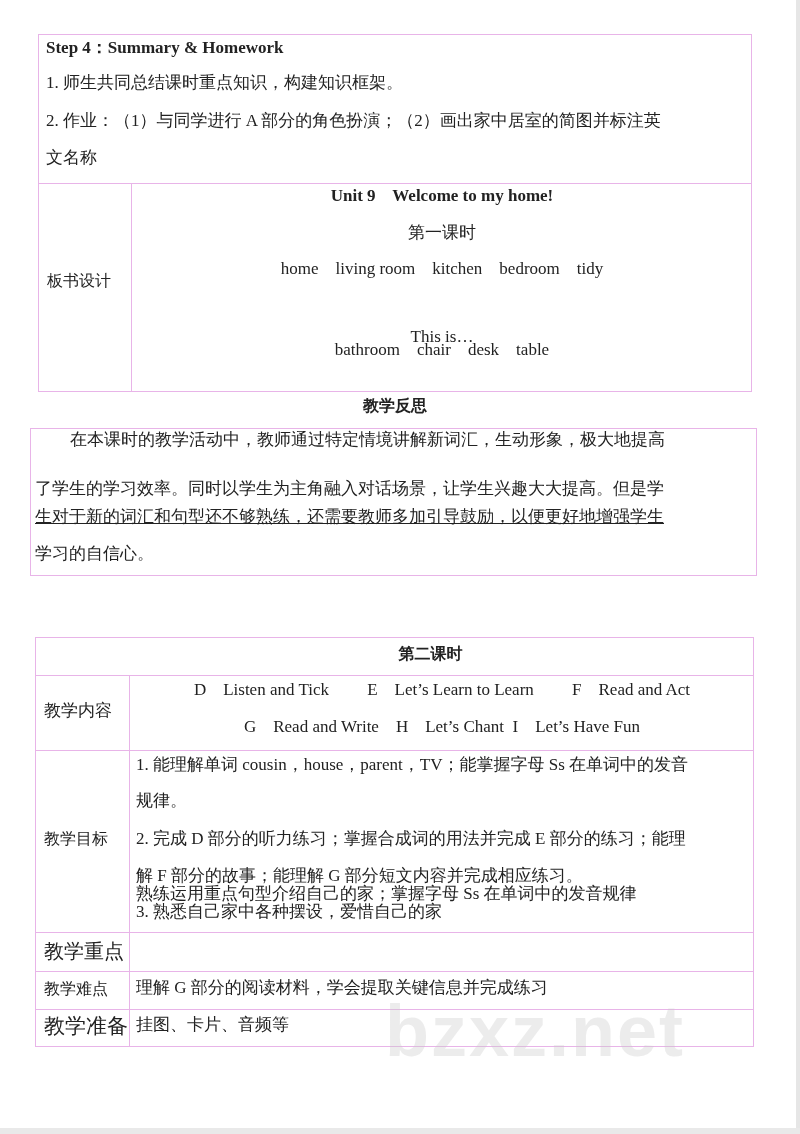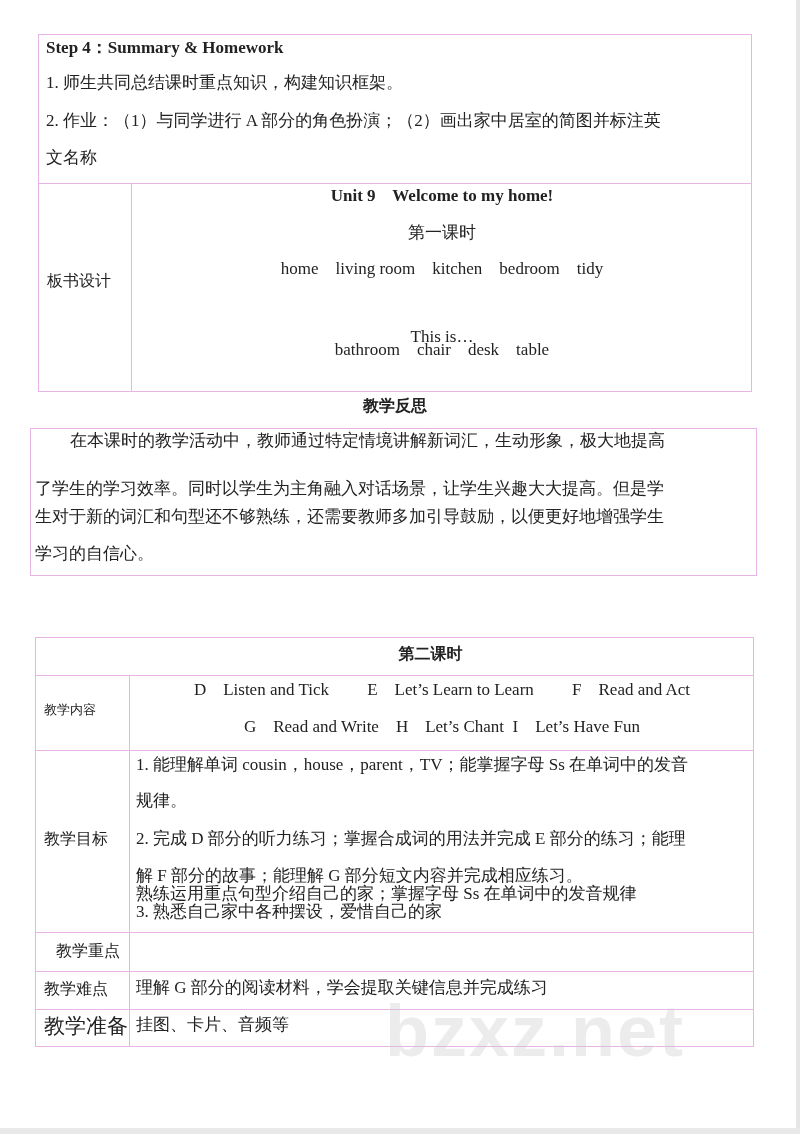--- a/index.html
+++ b/index.html
@@ -48,47 +48,47 @@
 
 <div class="txt sans" style="left:47px; top:271px; font-size:16px;">板书设计</div>
 <div class="txt bold center" style="left:132px; width:620px; top:186px; white-space:pre;">Unit 9    Welcome to my home!</div>
 <div class="txt center" style="left:132px; width:620px; top:223px;">第一课时</div>
 <div class="txt center" style="left:132px; width:620px; top:259px; white-space:pre;">home    living room    kitchen    bedroom    tidy</div>
 <div class="txt center" style="left:132px; width:620px; top:292px; white-space:pre;margin-top:48px;">bathroom    chair    desk    table</div>
 <div class="txt center" style="left:132px; width:620px; top:327px;">This is…</div>
 
 <div class="txt sans bold center" style="left:0; width:790px; top:396px; font-size:16px;">教学反思</div>
 <div class="box" style="left:30px; top:428px; width:727px; height:148px;"></div>
-<div class="txt" style="left:70px; top:431px;">在本课时的教学活动中，教师通过特定情境讲解新词汇，生动形象，极大地提高</div>
+<div class="txt" style="left:70px; top:431px;font-family:Liberation Mono, monospace;">在本课时的教学活动中，教师通过特定情境讲解新词汇，生动形象，极大地提高</div>
 <div class="txt" style="left:35px; top:469px;margin-top:10px;">了学生的学习效率。同时以学生为主角融入对话场景，让学生兴趣大大提高。但是学</div>
-<div class="txt" style="left:35px; top:507px;">生对于新的词汇和句型还不够熟练，还需要教师多加引导鼓励，以便更好地增强学生</div>
+<div class="txt" style="left:35px; top:507px;text-decoration:underline;">生对于新的词汇和句型还不够熟练，还需要教师多加引导鼓励，以便更好地增强学生</div>
 <div class="txt" style="left:35px; top:544px;">学习的自信心。</div>
 
 <div class="box" style="left:35px; top:637px; width:719px; height:410px;"></div>
 <div class="hline" style="left:35px; top:675px; width:719px;"></div>
 <div class="hline" style="left:35px; top:750px; width:719px;"></div>
 <div class="hline" style="left:35px; top:932px; width:719px;"></div>
 <div class="hline" style="left:35px; top:971px; width:719px;"></div>
 <div class="hline" style="left:35px; top:1009px; width:719px;"></div>
 <div class="vline" style="left:129px; top:675px; height:372px;"></div>
 
 <div class="txt sans bold center" style="left:35px; width:791px; top:644px; font-size:16px;">第二课时</div>
 
-<div class="txt sans" style="left:44px; top:700px; font-size:13px;text-align:center;">教学内容</div>
+<div class="txt sans" style="left:44px; top:700px; font-size:17px;text-align:center;">教学内容</div>
 <div class="txt center" style="left:130px; width:624px; top:680px; white-space:pre;">D    Listen and Tick         E    Let’s Learn to Learn         F    Read and Act</div>
 <div class="txt center" style="left:130px; width:624px; top:717px; white-space:pre;">G    Read and Write    H    Let’s Chant  I    Let’s Have Fun</div>
 
 <div class="txt sans" style="left:44px; top:829px; font-size:16px;">教学目标</div>
 <div class="txt" style="left:136px; top:755px;">1. 能理解单词 cousin，house，parent，TV；能掌握字母 Ss 在单词中的发音</div>
 <div class="txt" style="left:136px; top:791px;">规律。</div>
 <div class="txt" style="left:136px; top:829px;">2. 完成 D 部分的听力练习；掌握合成词的用法并完成 E 部分的练习；能理</div>
 <div class="txt" style="left:136px; top:866px;">解 F 部分的故事；能理解 G 部分短文内容并完成相应练习。</div>
 <div class="txt" style="left:136px; top:902px;">3. 熟悉自己家中各种摆设，爱惜自己的家</div>
 
-<div class="txt sans" style="left:56px; top:941px; font-size:16px;">教学重点</div>
+<div class="txt sans" style="left:44px; top:941px; font-size:20px;">教学重点</div>
 <div class="txt" style="left:136px; top:884px;">熟练运用重点句型介绍自己的家；掌握字母 Ss 在单词中的发音规律</div>
 
 <div class="txt sans" style="left:44px; top:979px; font-size:16px;">教学难点</div>
 <div class="txt" style="left:136px; top:978px;">理解 G 部分的阅读材料，学会提取关键信息并完成练习</div>
 
 <div class="txt sans" style="left:44px; top:1016px; font-size:21px;">教学准备</div>
 <div class="txt" style="left:136px; top:1015px;">挂图、卡片、音频等</div>
 
 <div class="watermark">bzxz.net</div>
 

